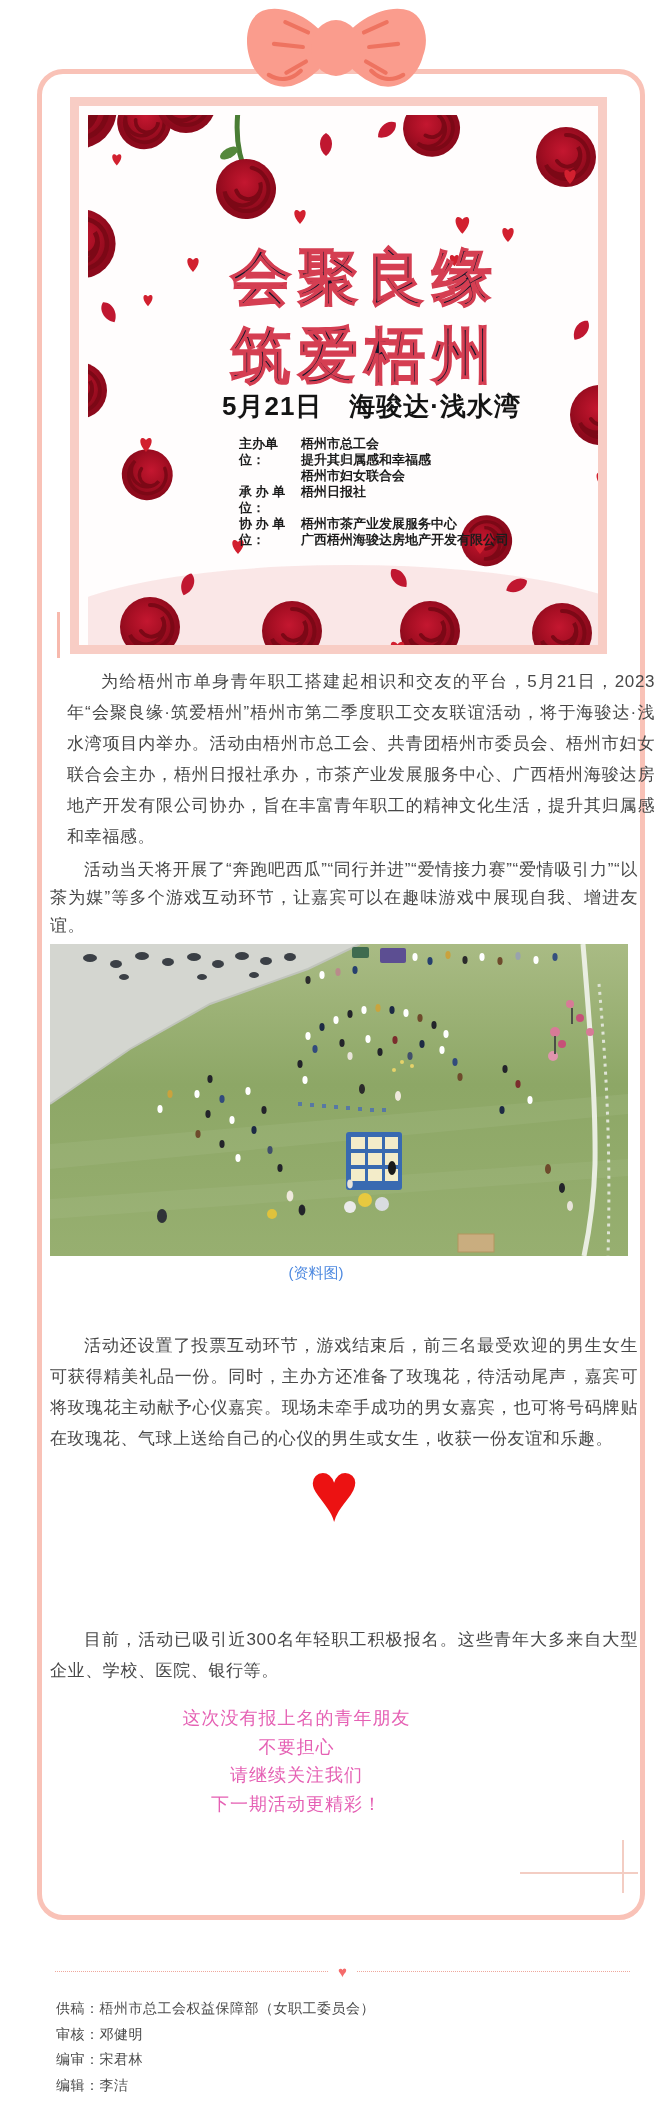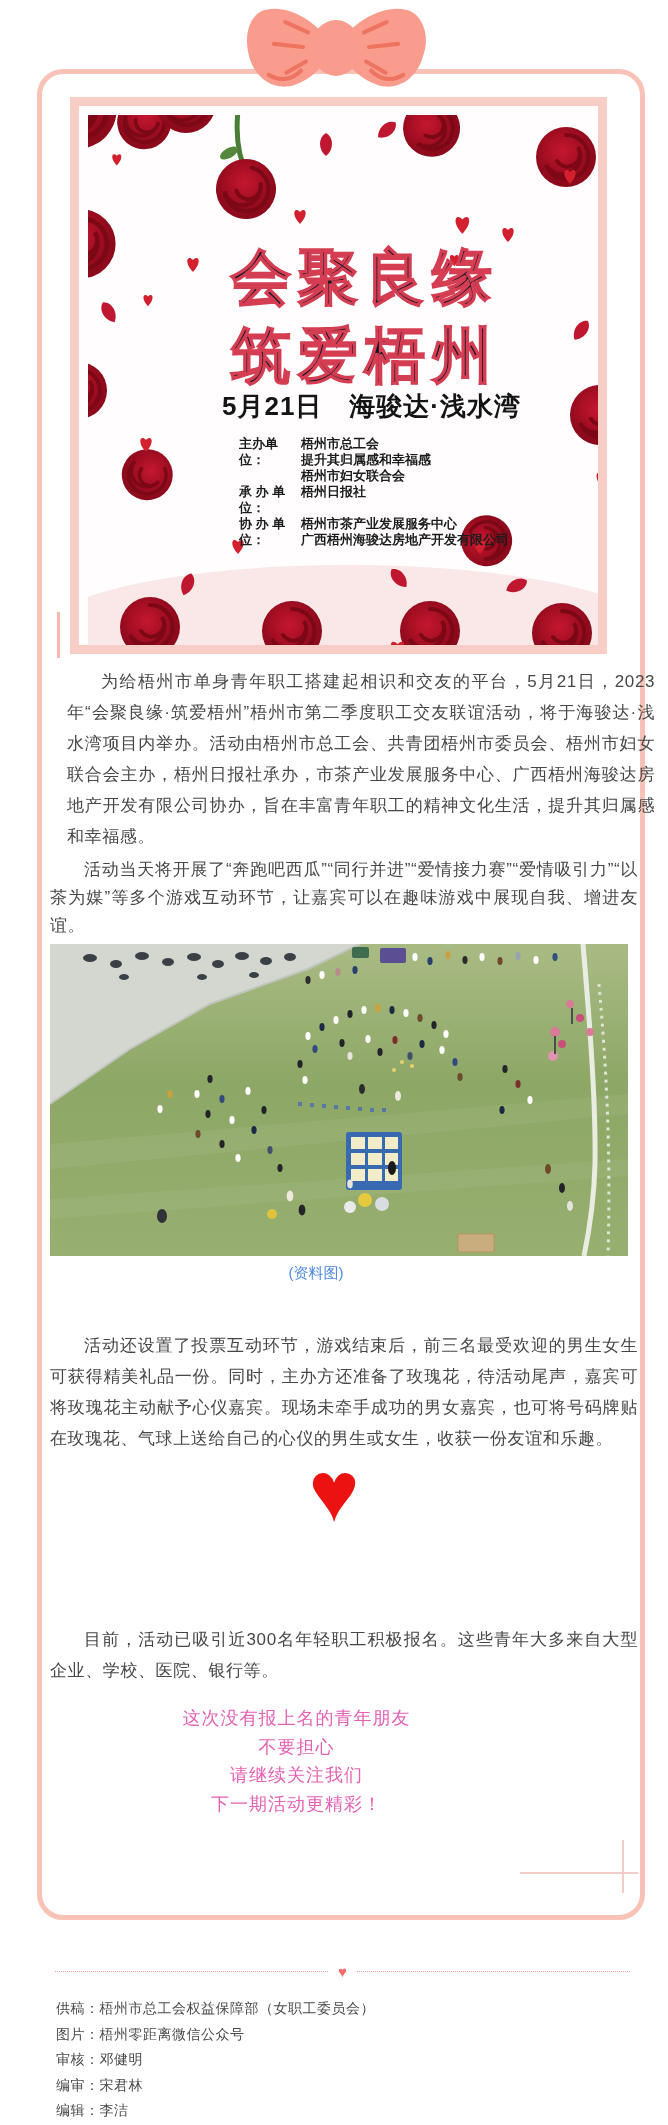--- a/index.html
+++ b/index.html
@@ -365,23 +365,20 @@
   <span class="dot-line"></span>
   <span class="divider-heart">♥</span>
   <span class="dot-line"></span>
 </div>
 
 <div class="abs credits">
   <div class="credit-row">
     <span>供稿：</span><span>梧州市总工会权益保障部（女职工委员会）</span>
   </div>
   <div class="credit-row">
-    <span>图片：</span><span>梧州零距离微信公众号</span>
-  </div>
-  <div class="credit-row">
     <span>审核：</span><span>邓健明</span>
   </div>
   <div class="credit-row">
     <span>编审：</span><span>宋君林</span>
   </div>
   <div class="credit-row">
     <span>编辑：</span><span>李洁</span>
   </div>
 </div>
 

